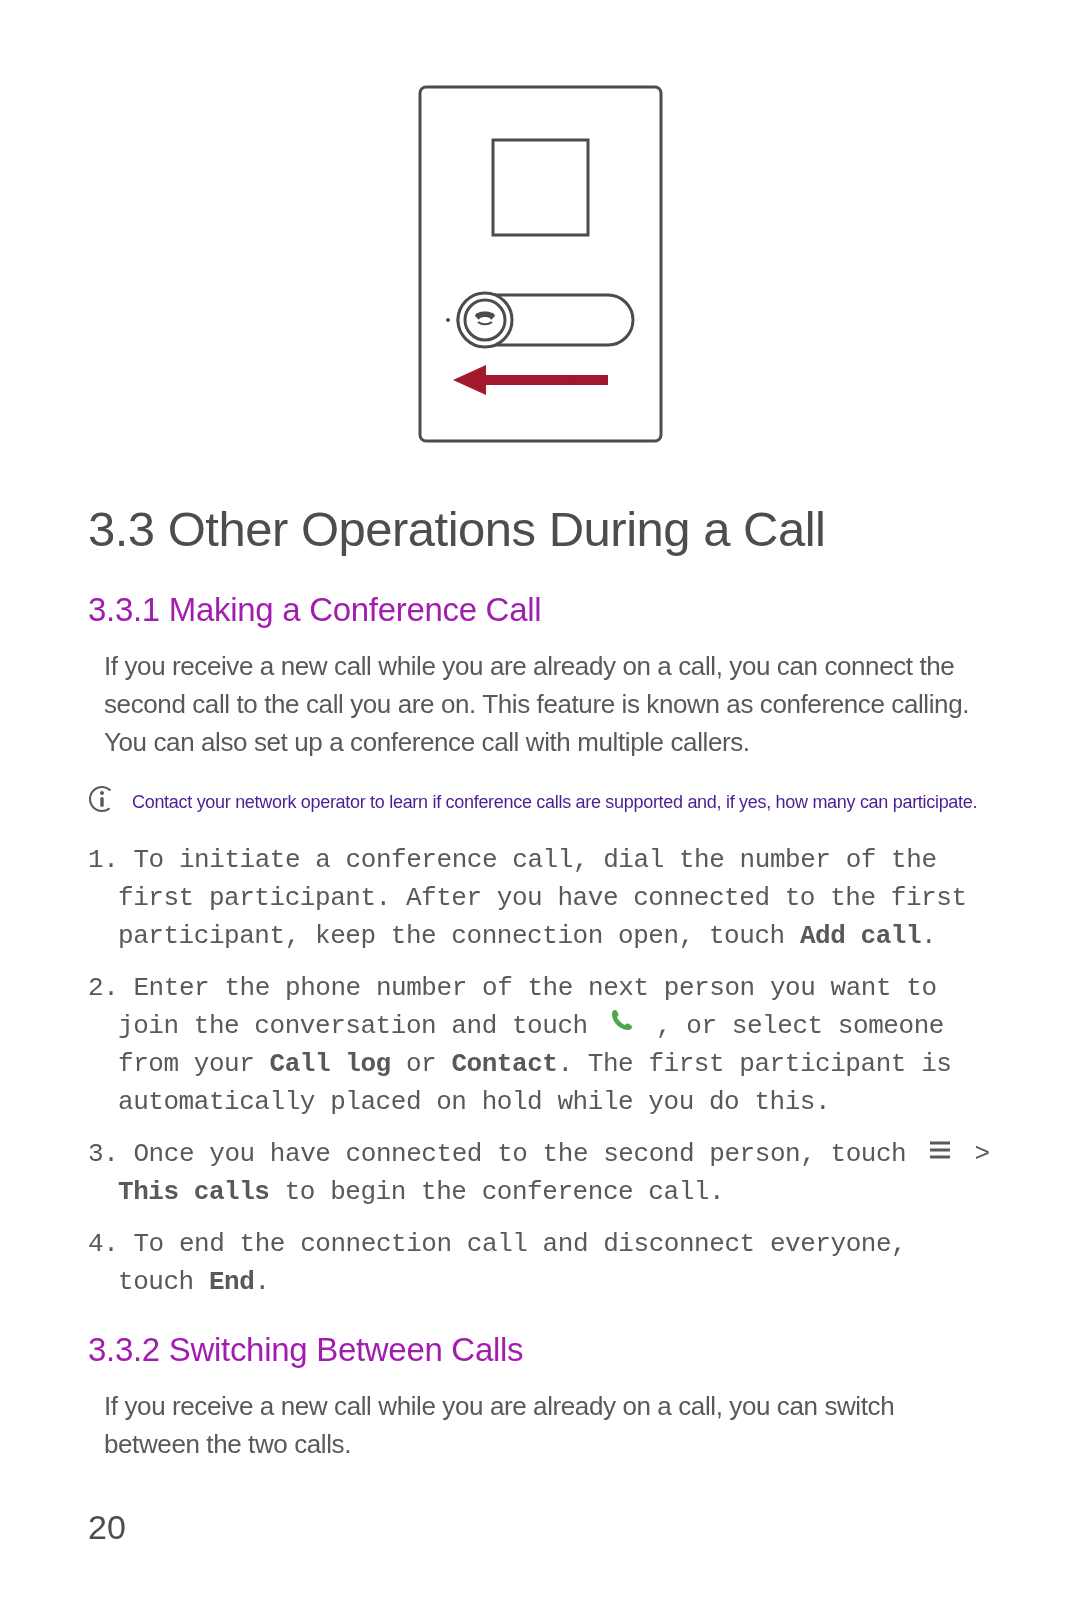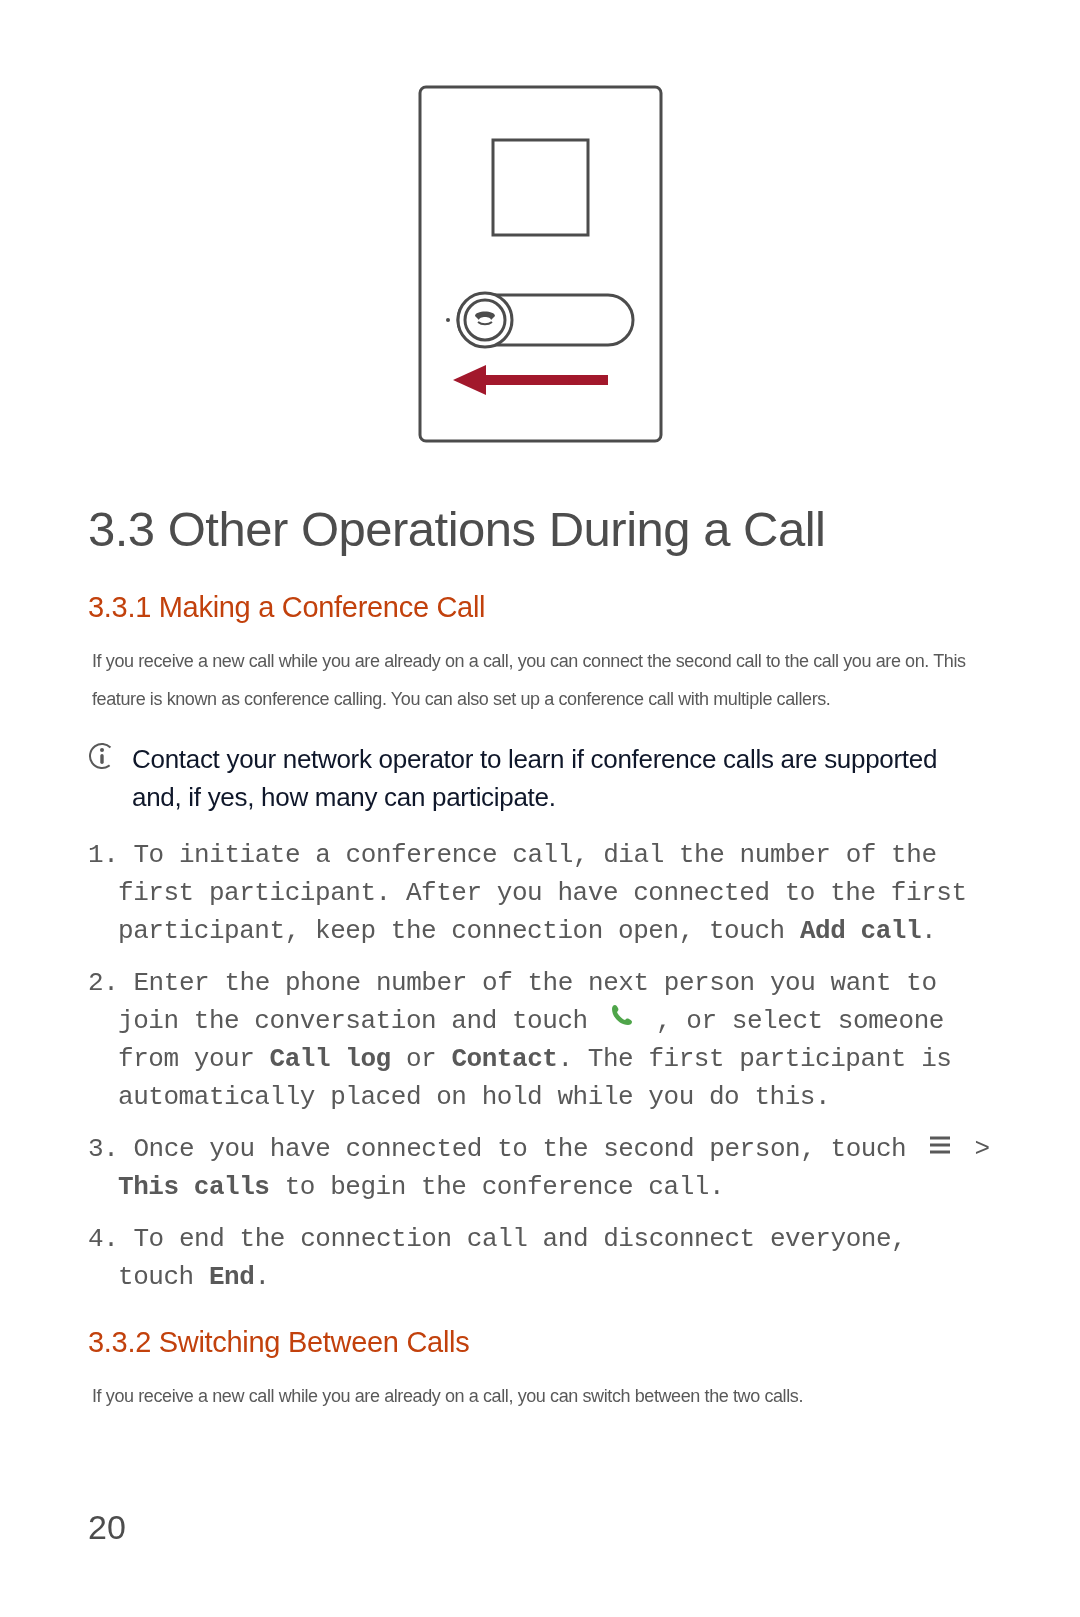--- a/index.html
+++ b/index.html
@@ -28,49 +28,49 @@
   
   .phone-svg { display:block; }
   h1.section-heading {
     font-size: 49px;
     font-weight: 400;
     color: #4d4d4d;
     margin: 0 0 34px 0;
     letter-spacing: -0.5px;
   }
   h2.subsection-heading {
-    font-size: 29px;
+    font-size: 33px;
     font-weight: 400;
-    color: #c2410c;
+    color: #a21caf;
     margin: 0 0 18px 0;
     letter-spacing: -0.3px;
   }
   p.body {
-    font-size: 18px;
+    font-size: 26px;
     line-height: 38px;
-    margin: 0 0 22px 4px;
+    margin: 0 0 22px 16px;
     color: #595959;
     letter-spacing: -0.4px;
   }
   .note-row {
     display: flex;
     align-items: flex-start;
     margin: 0 0 20px 0;
   }
   .note-icon {
     flex: 0 0 44px;
     display: flex;
     justify-content: flex-start;
     padding-top: 2px;
   }
   .note-text {
-    font-size: 26px;
+    font-size: 18px;
     line-height: 38px;
     letter-spacing: -0.3px;
-    color: #0f172a;
+    color: #4c1d95;
   }
   ol.steps {
     list-style: none;
     padding: 0;
     margin: 0 0 30px 0;
     counter-reset: step;
   }
   ol.steps > li {
     font-size: 26px;
     line-height: 38px;

